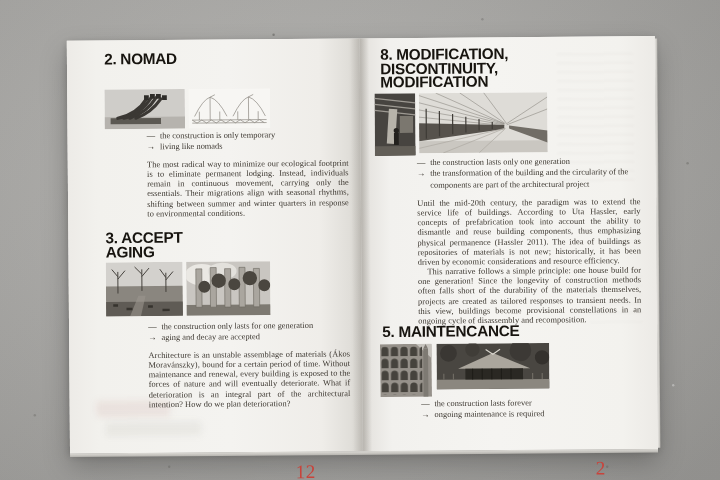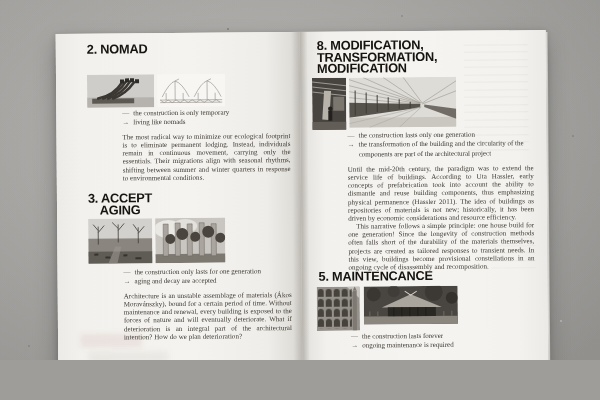--- a/index.html
+++ b/index.html
@@ -1,17 +1,17 @@
 <!DOCTYPE html>
 <html lang="en"><head>
 <meta charset="utf-8">
 <style>
   html,body{margin:0;padding:0;background:#9e9d9a;}
   .stage{
-    position:relative;width:600px;height:360px;overflow:hidden;
+    position:relative;width:600px;height:400px;overflow:hidden;
     background:
       radial-gradient(ellipse at 45% 40%, rgba(255,255,255,.10), rgba(0,0,0,.12) 95%),
       linear-gradient(135deg,#b2b1ae 0%, #adacA9 45%, #a5a4a1 100%);
     font-family:"Liberation Serif", serif;
   }
   .dust{position:absolute;left:0;top:0;width:2px;height:2px;border-radius:50%;
     background:transparent;
     box-shadow:
       227px 28px 0 rgba(70,67,62,.40),
       247px 57px 0 rgba(70,67,62,.32),
@@ -113,21 +113,21 @@
           <span class="btxt">the construction is only temporary</span>
         </div>
         <div class="bullet-row">
           <span class="marker">→</span>
           <span class="btxt">living like nomads</span>
         </div>
       </div>
 
       <div class="para" style="left:66px;top:100px;width:168px;">The most radical way to minimize our ecological footprint is to eliminate permanent lodging. Instead, individuals remain in continuous movement, carrying only the essentials. Their migrations align with seasonal rhythms, shifting between summer and winter quarters in response to environmental conditions.</div>
 
-      <div class="h-block" style="left:31px;top:159px;text-align:center;">
+      <div class="h-block" style="left:31px;top:159px;">
         <div>3. ACCEPT</div>
         <div>AGING</div>
       </div>
 
       <div class="figrow" style="left:31px;top:185px;">
         <svg class="fig" width="64" height="45" viewBox="0 0 64 45">
           <rect width="64" height="45" fill="#d3d1cd"></rect>
           <rect y="20" width="64" height="25" fill="#8a867f"></rect>
           <rect y="33" width="64" height="12" fill="#5f5b55"></rect>
           <path d="M20 45 L27 28 L33 28 L29 45 Z" fill="#9b968e" opacity=".6"></path>
@@ -181,21 +181,21 @@
       <div class="pageno" style="left:188px;top:317px;">12</div>
     </div>
 
     <div class="page page-right">
 
       <div class="ghost-col" style="left:164px;top:14px;width:64px;height:112px;"></div>
       <div class="ghost-col" style="left:190px;top:200px;width:44px;height:40px;opacity:.35;"></div>
 
       <div class="h-block" style="left:17px;top:8px;">
         <div>8. MODIFICATION,</div>
-        <div>TRANSFORMATION,</div>
+        <div>DISCONTINUITY,</div>
         <div>MODIFICATION</div>
       </div>
 
       <div class="figrow" style="left:12px;top:46px;align-items:flex-start;">
         <svg class="fig" width="34" height="52" viewBox="0 0 34 52">
           <rect width="34" height="52" fill="#474440"></rect>
           <g stroke="#9d9992" stroke-width="1" fill="none">
             <path d="M0 4 L34 8 M0 9 L34 13 M0 14 L34 18"></path>
           </g>
           <rect x="21" y="19" width="11" height="14" fill="#7b776f"></rect>

